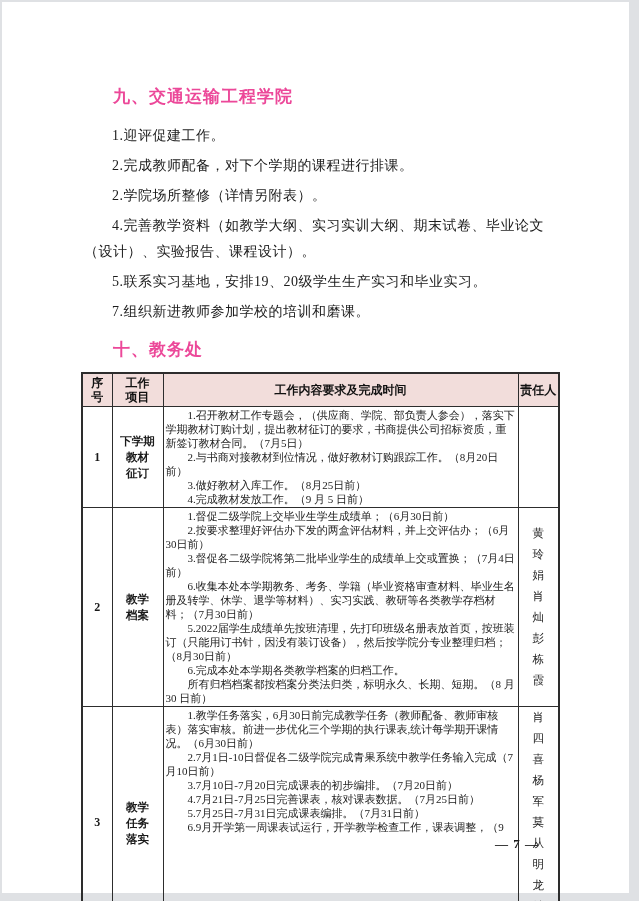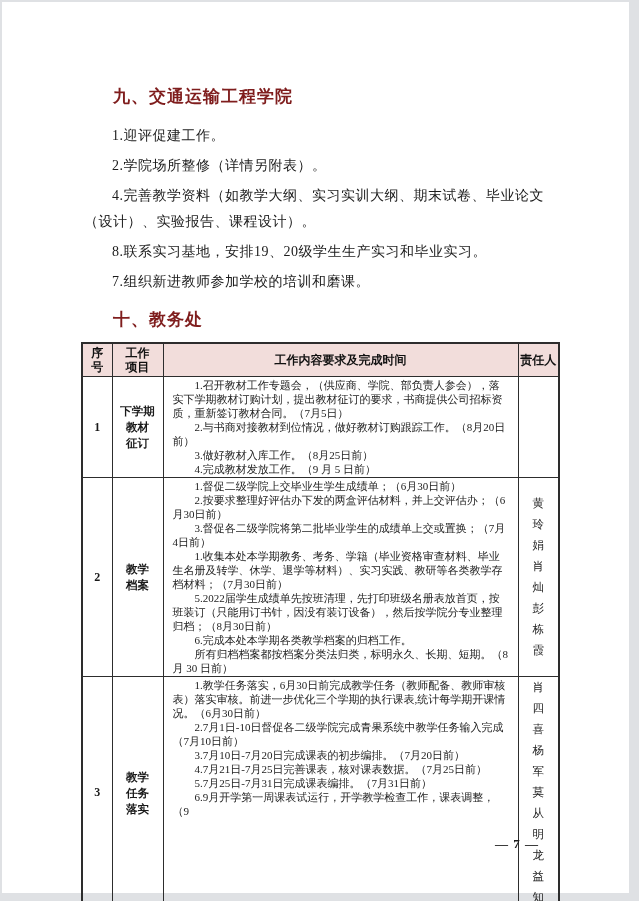--- a/index.html
+++ b/index.html
@@ -17,21 +17,21 @@
   }
   .doc {
     padding: 84px 56px 0 78px;
   }
   .sec-heading {
     margin: 0 0 0 33px;
     font-family: "Liberation Sans", "DejaVu Sans", sans-serif;
     font-weight: bold;
     font-size: 17px;
     line-height: 21px;
-    color: #7f1d1d;
+    color: #ec4899;
     letter-spacing: 1px;
   }
   .sec-heading.second { margin-top: 14px; font-family: Liberation Serif, serif; }
   .intro { margin-top: 16px; }
   .intro p {
     margin: 4px;
     font-size: 14px;
     line-height: 26px;
     text-indent: 2em;
     color: #1b1b1b;
@@ -73,21 +73,21 @@
     font-family: "Liberation Sans", "DejaVu Sans", sans-serif;
     font-weight: bold;
     font-size: 11.5px;
     line-height: 16px;
     white-space: pre-line;
     color: #1a1a1a;
     padding: 14px 1px;
   }
   td.c-tasks {
     vertical-align: top;
-    padding: 1px 9px;
+    padding: 1px 2px;
     font-size: 11px;
     line-height: 14px;
     color: #222;
     margin-top: 19px;
   }
   td.c-tasks p {
     margin: 0;
     text-indent: 2em;
   }
   td.c-resp {
@@ -112,23 +112,24 @@
 </head>
 <body>
 
 <div class="page">
   <div class="doc">
 
     <h1 class="sec-heading">九、交通运输工程学院</h1>
 
     <div class="intro">
       <p>1.迎评促建工作。</p>
+      <p>2.完成教师配备，对下个学期的课程进行排课。</p>
       <p>2.学院场所整修（详情另附表）。</p>
       <p>4.完善教学资料（如教学大纲、实习实训大纲、期末试卷、毕业论文（设计）、实验报告、课程设计）。</p>
-      <p>8.联系实习基地，安排19、20级学生生产实习和毕业实习。</p>
+      <p>5.联系实习基地，安排19、20级学生生产实习和毕业实习。</p>
       <p>7.组织新进教师参加学校的培训和磨课。</p>
     </div>
 
     <h1 class="sec-heading second">十、教务处</h1>
 
     <table class="plan">
       <colgroup>
         <col style="width:30px">
         <col style="width:51px">
         <col style="width:355px">
@@ -160,21 +161,21 @@
   </tr>
 
   <tr>
     <td class="c-no">2</td>
     <td class="c-proj">教学
 档案</td>
     <td class="c-tasks">
               <p>1.督促二级学院上交毕业生学生成绩单；（6月30日前）</p>
               <p>2.按要求整理好评估办下发的两盒评估材料，并上交评估办；（6月30日前）</p>
               <p>3.督促各二级学院将第二批毕业学生的成绩单上交或置换；（7月4日前）</p>
-              <p>1.收集本处本学期教务、考务、学籍（毕业资格审查材料、毕业生名册及转学、休学、退学等材料）、实习实践、教研等各类教学存档材料；（7月30日前）</p>
+              <p>6.收集本处本学期教务、考务、学籍（毕业资格审查材料、毕业生名册及转学、休学、退学等材料）、实习实践、教研等各类教学存档材料；（7月30日前）</p>
               <p>5.2022届学生成绩单先按班清理，先打印班级名册表放首页，按班装订（只能用订书针，因没有装订设备），然后按学院分专业整理归档；（8月30日前）</p>
               <p>6.完成本处本学期各类教学档案的归档工作。</p>
               <p>所有归档档案都按档案分类法归类，标明永久、长期、短期。（8 月 30 日前）</p>
             </td>
     <td class="c-resp">黄玲娟
 肖　灿
 彭栋霞</td>
   </tr>
 
   <tr>

